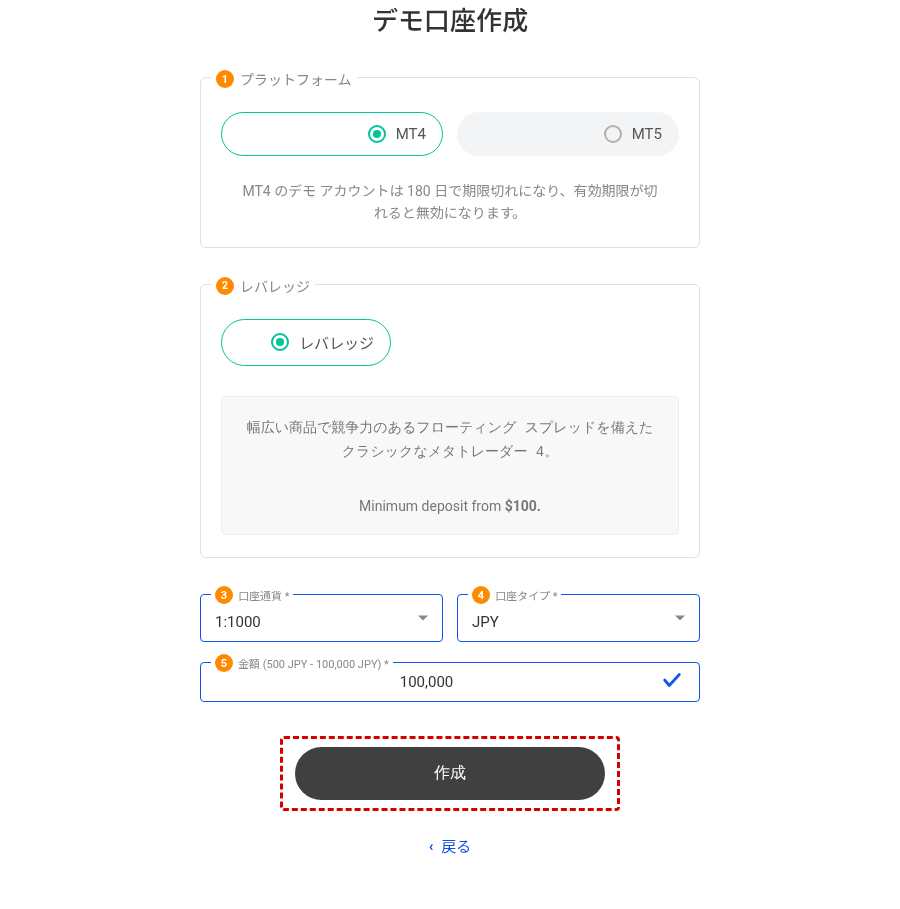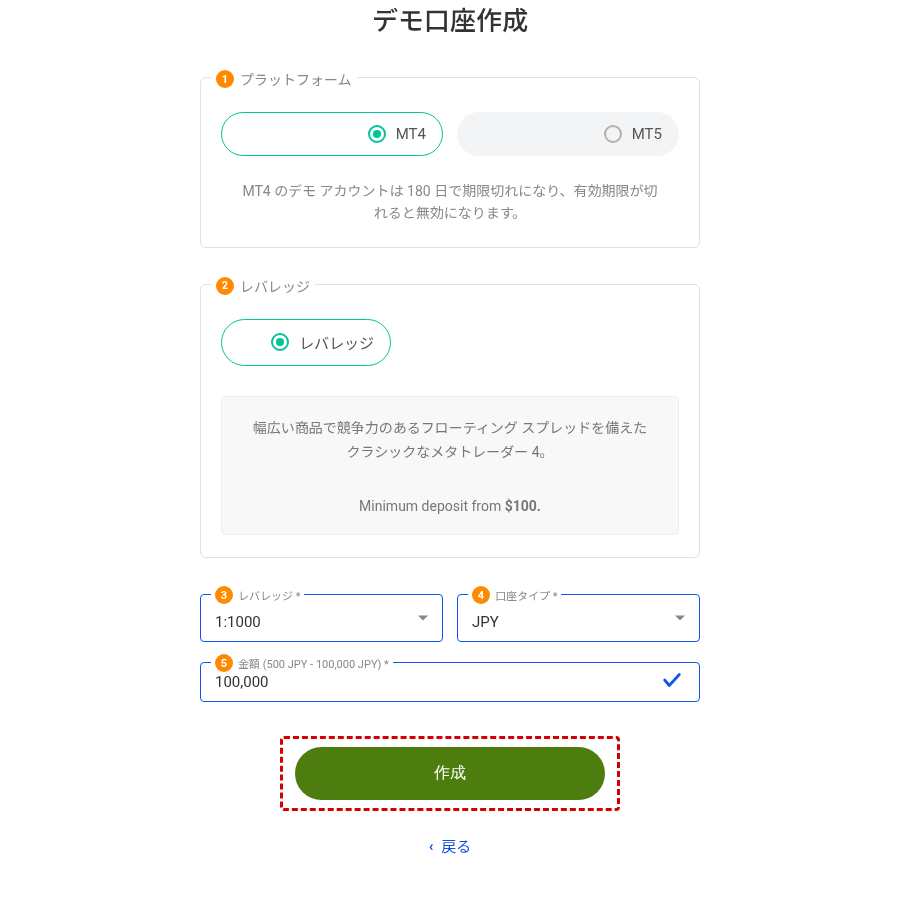--- a/index.html
+++ b/index.html
@@ -125,20 +125,21 @@
       border-radius: 4px;
       padding: 20px 24px;
       text-align: center;
       margin-top: 30px;
     }
     .info-desc {
       color: #777;
       font-size: 14px;
       line-height: 1.7;
       margin-bottom: 10px;
+      font-family: Liberation Mono, monospace;
     }
     .info-deposit {
       color: #777;
       font-size: 14px;
       margin-top: 34px;
     }
     .info-deposit b {
       font-weight: 700;
     }
     .fields-row {
@@ -192,20 +193,21 @@
       margin-bottom: 34px;
     }
     .input-value {
       font-size: 15px;
       color: #333;
       margin-top: 2px;
       border: none;
       outline: none;
       width: 90%;
       font-family: inherit;
+      text-align: center;
     }
     .valid-check {
       position: absolute;
       right: 16px;
       top: 50%;
       transform: translateY(-50%);
       color: #1155ee;
     }
     .valid-check svg {
       width: 22px;
@@ -216,21 +218,21 @@
       justify-content: center;
       margin-bottom: 16px;
     }
     .dashed-highlight {
       border: 3px dashed #d40000;
       border-radius: 4px;
       padding: 8px 12px;
       display: inline-block;
     }
     .submit-button {
-      background: #4d7c0f;
+      background: #404040;
       color: #fff;
       border: none;
       border-radius: 30px;
       padding: 16px 0;
       width: 310px;
       font-size: 16px;
       cursor: pointer;
       display: block;
     }
     .back-link {
@@ -292,21 +294,21 @@
       <div class="info-deposit">
         <span>Minimum deposit from </span><b>$100.</b><span></span>
       </div>
     </div>
   </div>
 
   <div class="fields-row">
     <div class="select-field">
       <div class="field-step-badge">
         <span class="step-num">3</span>
-        <span class="field-label">レバレッジ *</span>
+        <span class="field-label">口座通貨 *</span>
       </div>
       <div class="field-value">1:1000</div>
       <div class="select-arrow"></div>
     </div>
     <div class="select-field">
       <div class="field-step-badge">
         <span class="step-num">4</span>
         <span class="field-label">口座タイプ *</span>
       </div>
       <div class="field-value">JPY</div>

